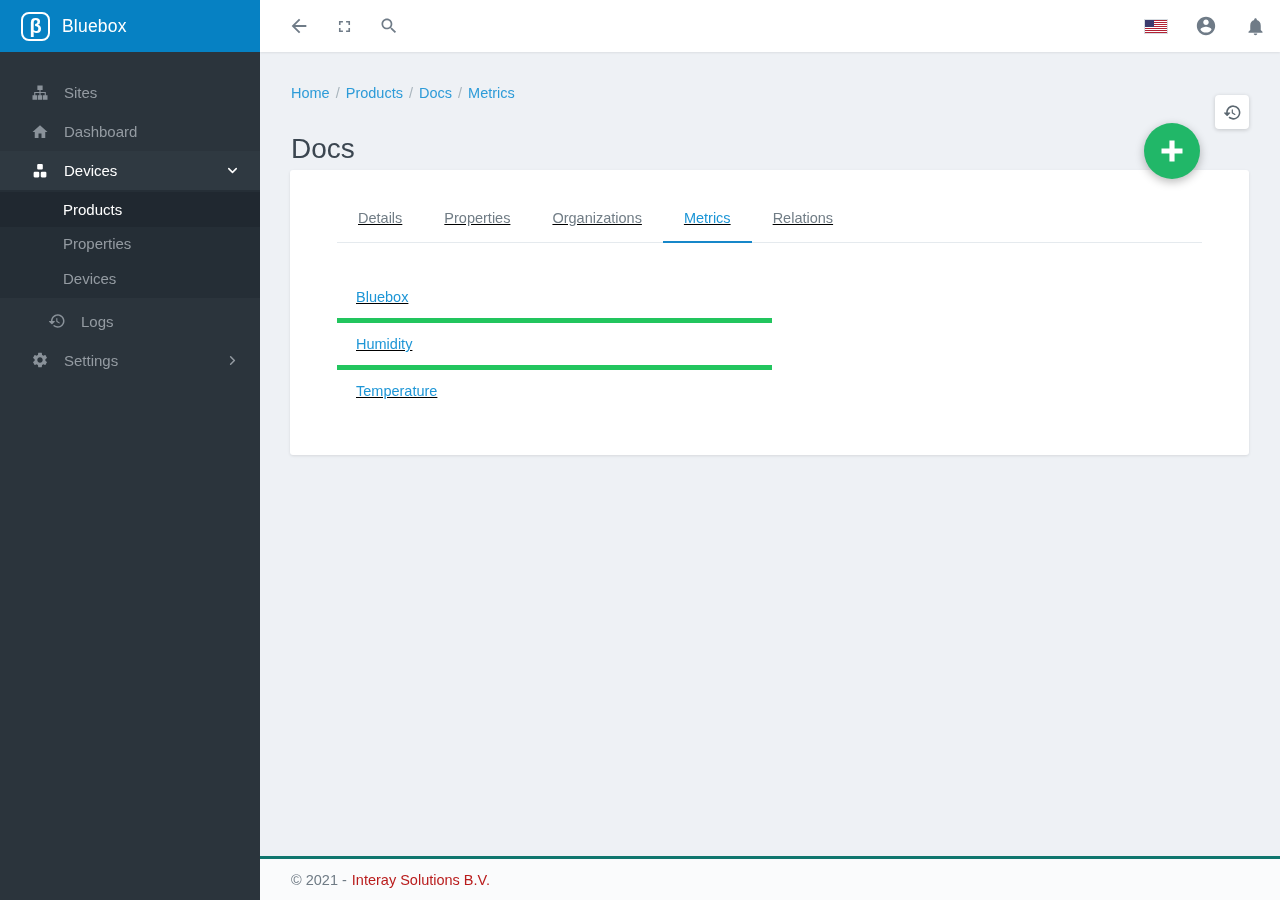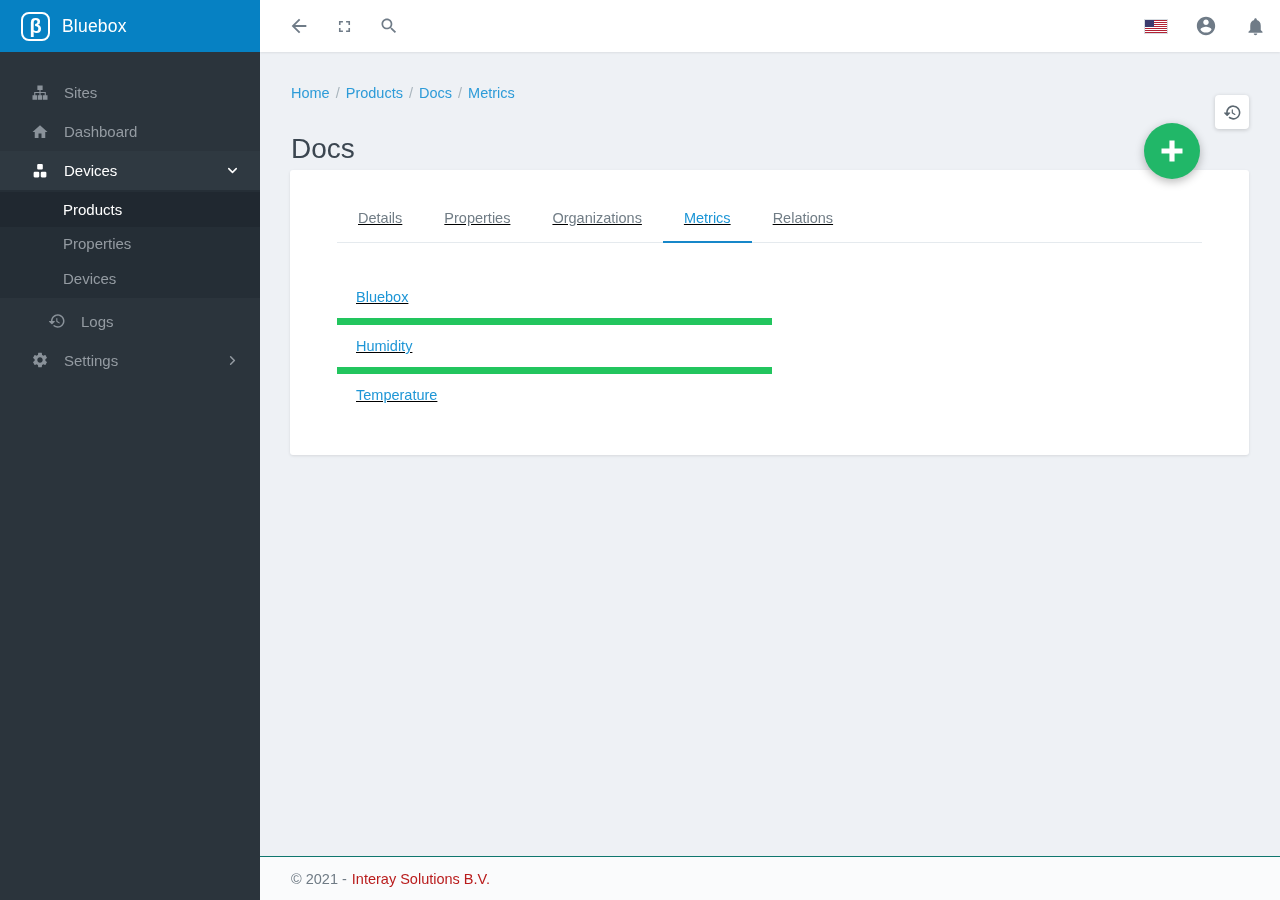--- a/index.html
+++ b/index.html
@@ -51,25 +51,25 @@
     box-shadow:0 3px 10px rgba(0,0,0,.28);display:flex;align-items:center;justify-content:center;cursor:pointer;padding:0;z-index:4;}
 
   .card{position:absolute;left:30px;top:118px;width:959px;height:285px;background:#fff;border-radius:3px;
     box-shadow:0 1px 3px rgba(0,0,0,.1);box-sizing:border-box;padding:0 47px;text-decoration:underline;}
   .tabs{display:flex;margin-top:24px;border-bottom:1px solid #e5eaee;}
   .tab{height:48px;display:flex;align-items:center;padding:0 21px;font-size:14.5px;color:#707c85;cursor:pointer;position:relative;}
   .tab.active{color:#1b95d6;}
   .tab.active::after{content:"";position:absolute;left:0;right:0;bottom:-1px;height:2px;background:#1787c9;}
   .metric-list{margin-top:33px;width:435px;}
   .metric-item{padding:13px 0 13px 19px;font-size:14.5px;}
-  .metric-item + .metric-item{border-top:7px solid #22c55e;}
+  .metric-item + .metric-item{border-top:5px solid #22c55e;}
   .metric-item a{color:#1e96d6;}
 
   
-  .footer{position:absolute;left:260px;bottom:0;width:1020px;height:44px;background:#fafbfc;border-top:1px solid #0f766e;
+  .footer{position:absolute;left:260px;bottom:0;width:1020px;height:44px;background:#fafbfc;border-top:3px solid #0f766e;
     display:flex;align-items:center;padding-left:31px;box-sizing:border-box;font-size:14.5px;color:#6f7b85;gap:5px;}
   .footer a{color:#b91c1c;}
 </style>
 </head>
 <body>
 
 <aside class="sidebar">
   <div class="logo">
     <span class="logo-badge">β</span>
     <span class="logo-name">Bluebox</span>

